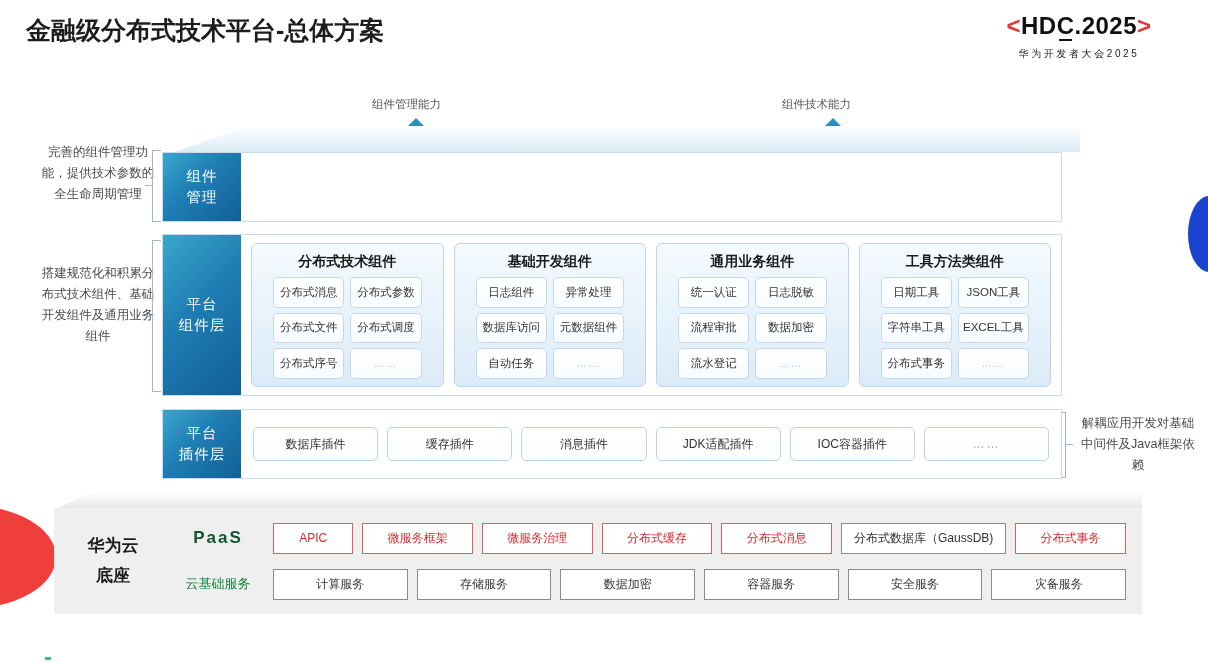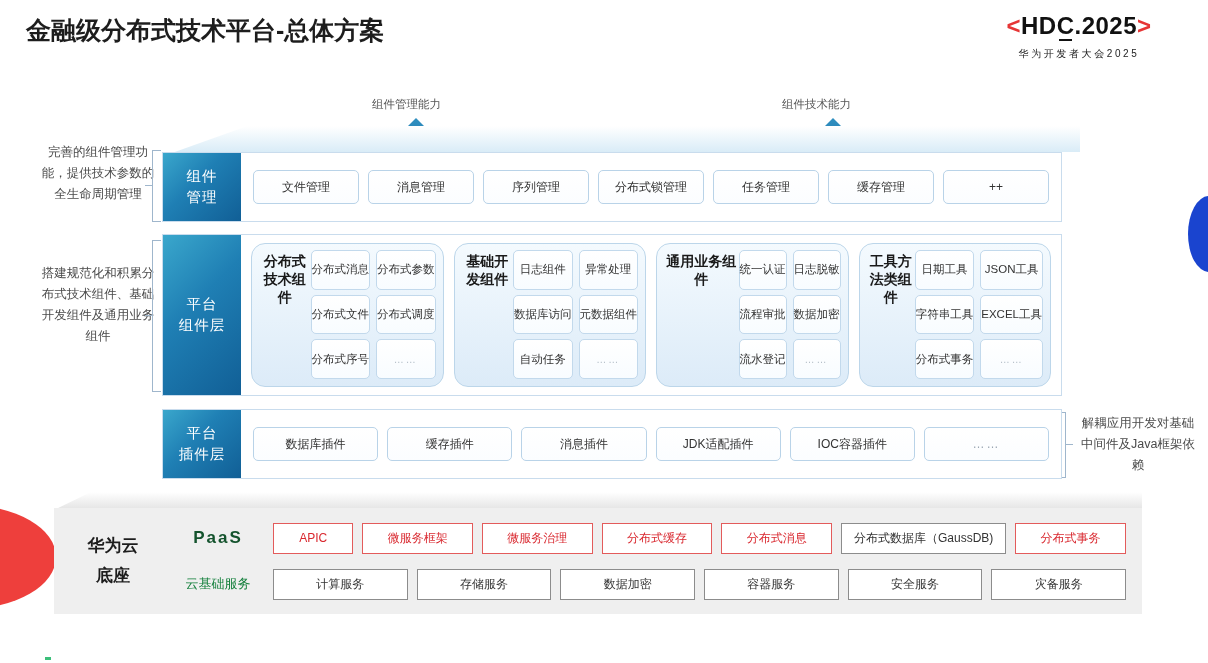--- a/index.html
+++ b/index.html
@@ -143,24 +143,24 @@
   .chip.dots { color: #9aa6b2; letter-spacing: 2px; }
 
   
   .groups {
     flex: 1; display: flex; gap: 10px;
     padding: 8px 10px; align-items: stretch;
   }
   .group {
     flex: 1;
     border: 1px solid #bcd6ea;
-    border-radius: 14px;
+    border-radius: 6px;
     background: linear-gradient(180deg, #f4fafe 0%, #dcebf8 100%);
-    display: flex; flex-direction: row;
-    padding: 6px 7px 7px;
+    display: flex; flex-direction: column;
+    padding: 6px 21px 7px;
   }
   .group-title {
     text-align: center; font-size: 14px; font-weight: bold;
     color: #1a1a1a; padding: 3px 0 6px;
   }
   .group-grid {
     flex: 1; display: grid;
     grid-template-columns: 1fr 1fr;
     gap: 5px 6px;
   }
@@ -247,29 +247,20 @@
   <div class="bracket-stub s2"></div>
 
   <div class="side-note right">解耦应用开发对基础中间件及Java框架依赖</div>
   <div class="bracket b-right-1"></div>
   <div class="bracket-stub s3"></div>
 
   <div class="row r-manage">
     <div class="row-label">
       <span>组件</span>
       <span>管理</span>
-    </div>
-    <div class="row-body">
-      <div class="chip">文件管理</div>
-      <div class="chip">消息管理</div>
-      <div class="chip">序列管理</div>
-      <div class="chip">分布式锁管理</div>
-      <div class="chip">任务管理</div>
-      <div class="chip">缓存管理</div>
-      <div class="chip">++</div>
     </div>
   </div>
 
   <div class="row r-comp">
     <div class="row-label">
       <span>平台</span>
       <span>组件层</span>
     </div>
     <div class="groups">
 

